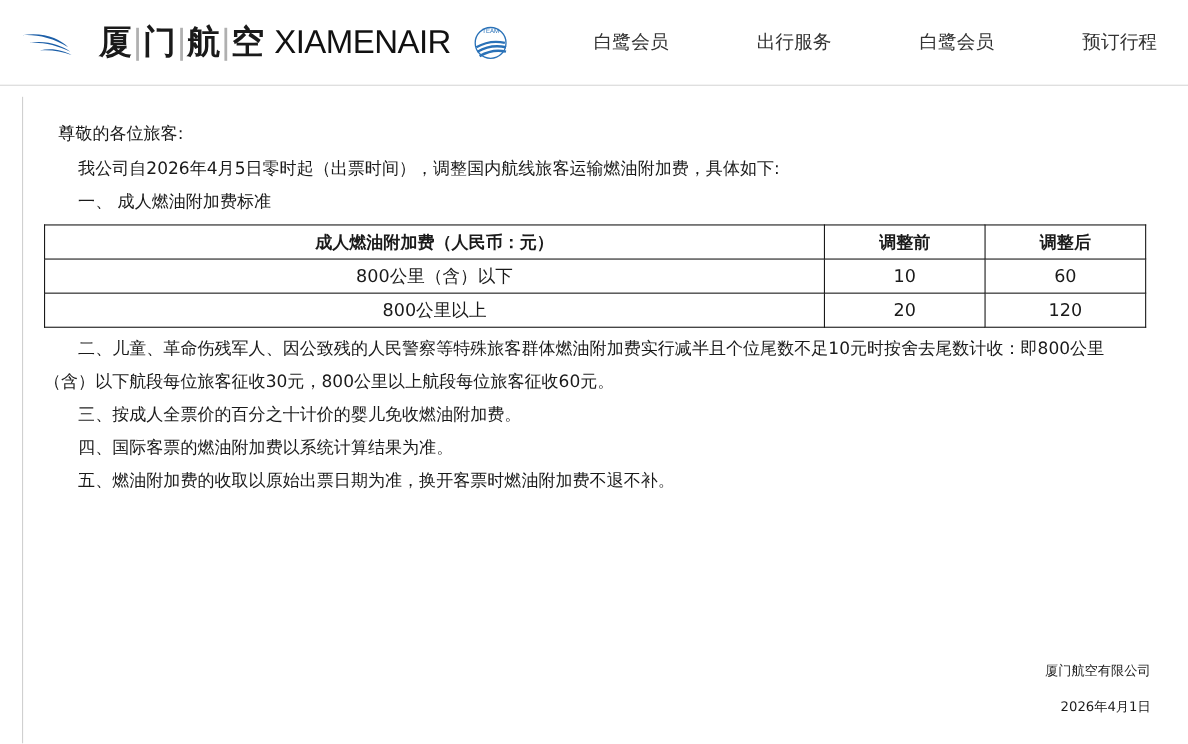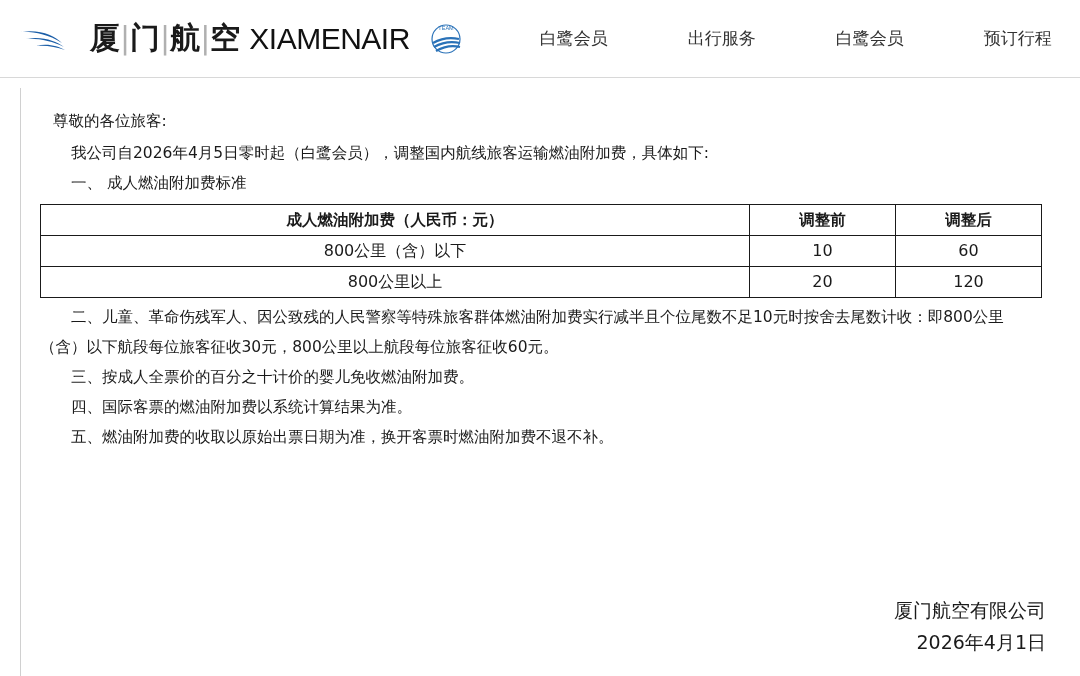--- a/index.html
+++ b/index.html
@@ -139,21 +139,21 @@
   table.fuel .col-main { width: 708px; }
   table.fuel .col-before { width: 145px; }
   table.fuel .col-after { width: 145px; }
 
   
   .signature {
     position: absolute;
     right: 34px;
     bottom: 18px;
     text-align: right;
-    font-size: 19px;
+    font-size: 12px;
     line-height: 32px;
     color: #1a1a1a;
     font-family: "DejaVu Sans", "Liberation Sans", sans-serif;
   }
 </style>
 </head>
 <body>
 
 <div class="header">
   <div class="logo-block">
@@ -183,21 +183,21 @@
     <span class="nav-item">白鹭会员</span>
     <span class="nav-item">预订行程</span>
   </nav>
 </div>
 
 <div class="page">
   <div class="left-rule"></div>
 
   <div class="content">
     <p class="p-salute">尊敬的各位旅客:</p>
-    <p class="p-indent">我公司自2026年4月5日零时起（白鹭会员），调整国内航线旅客运输燃油附加费，具体如下:</p>
+    <p class="p-indent">我公司自2026年4月5日零时起（出票时间），调整国内航线旅客运输燃油附加费，具体如下:</p>
     <p class="p-indent">一、 成人燃油附加费标准</p>
 
     <table class="fuel">
       <thead>
         <tr>
           <th class="col-main">成人燃油附加费（人民币：元）</th>
           <th class="col-before">调整前</th>
           <th class="col-after">调整后</th>
         </tr>
       </thead>

